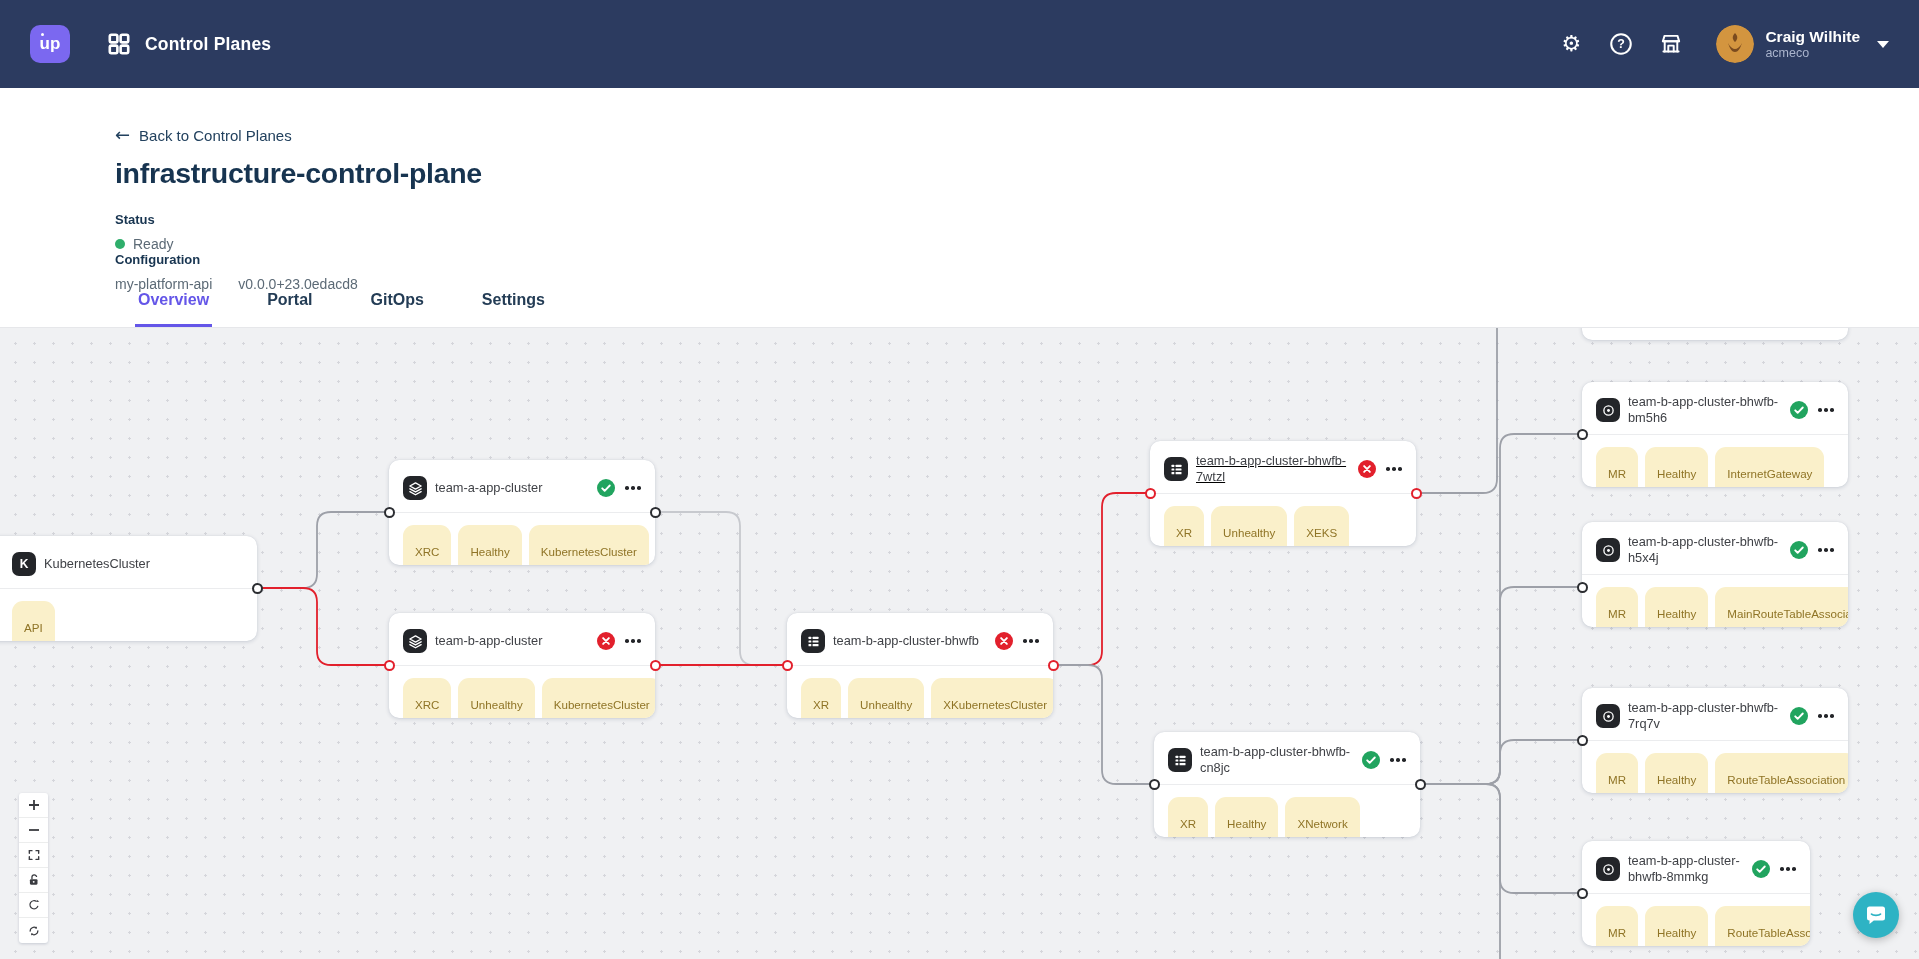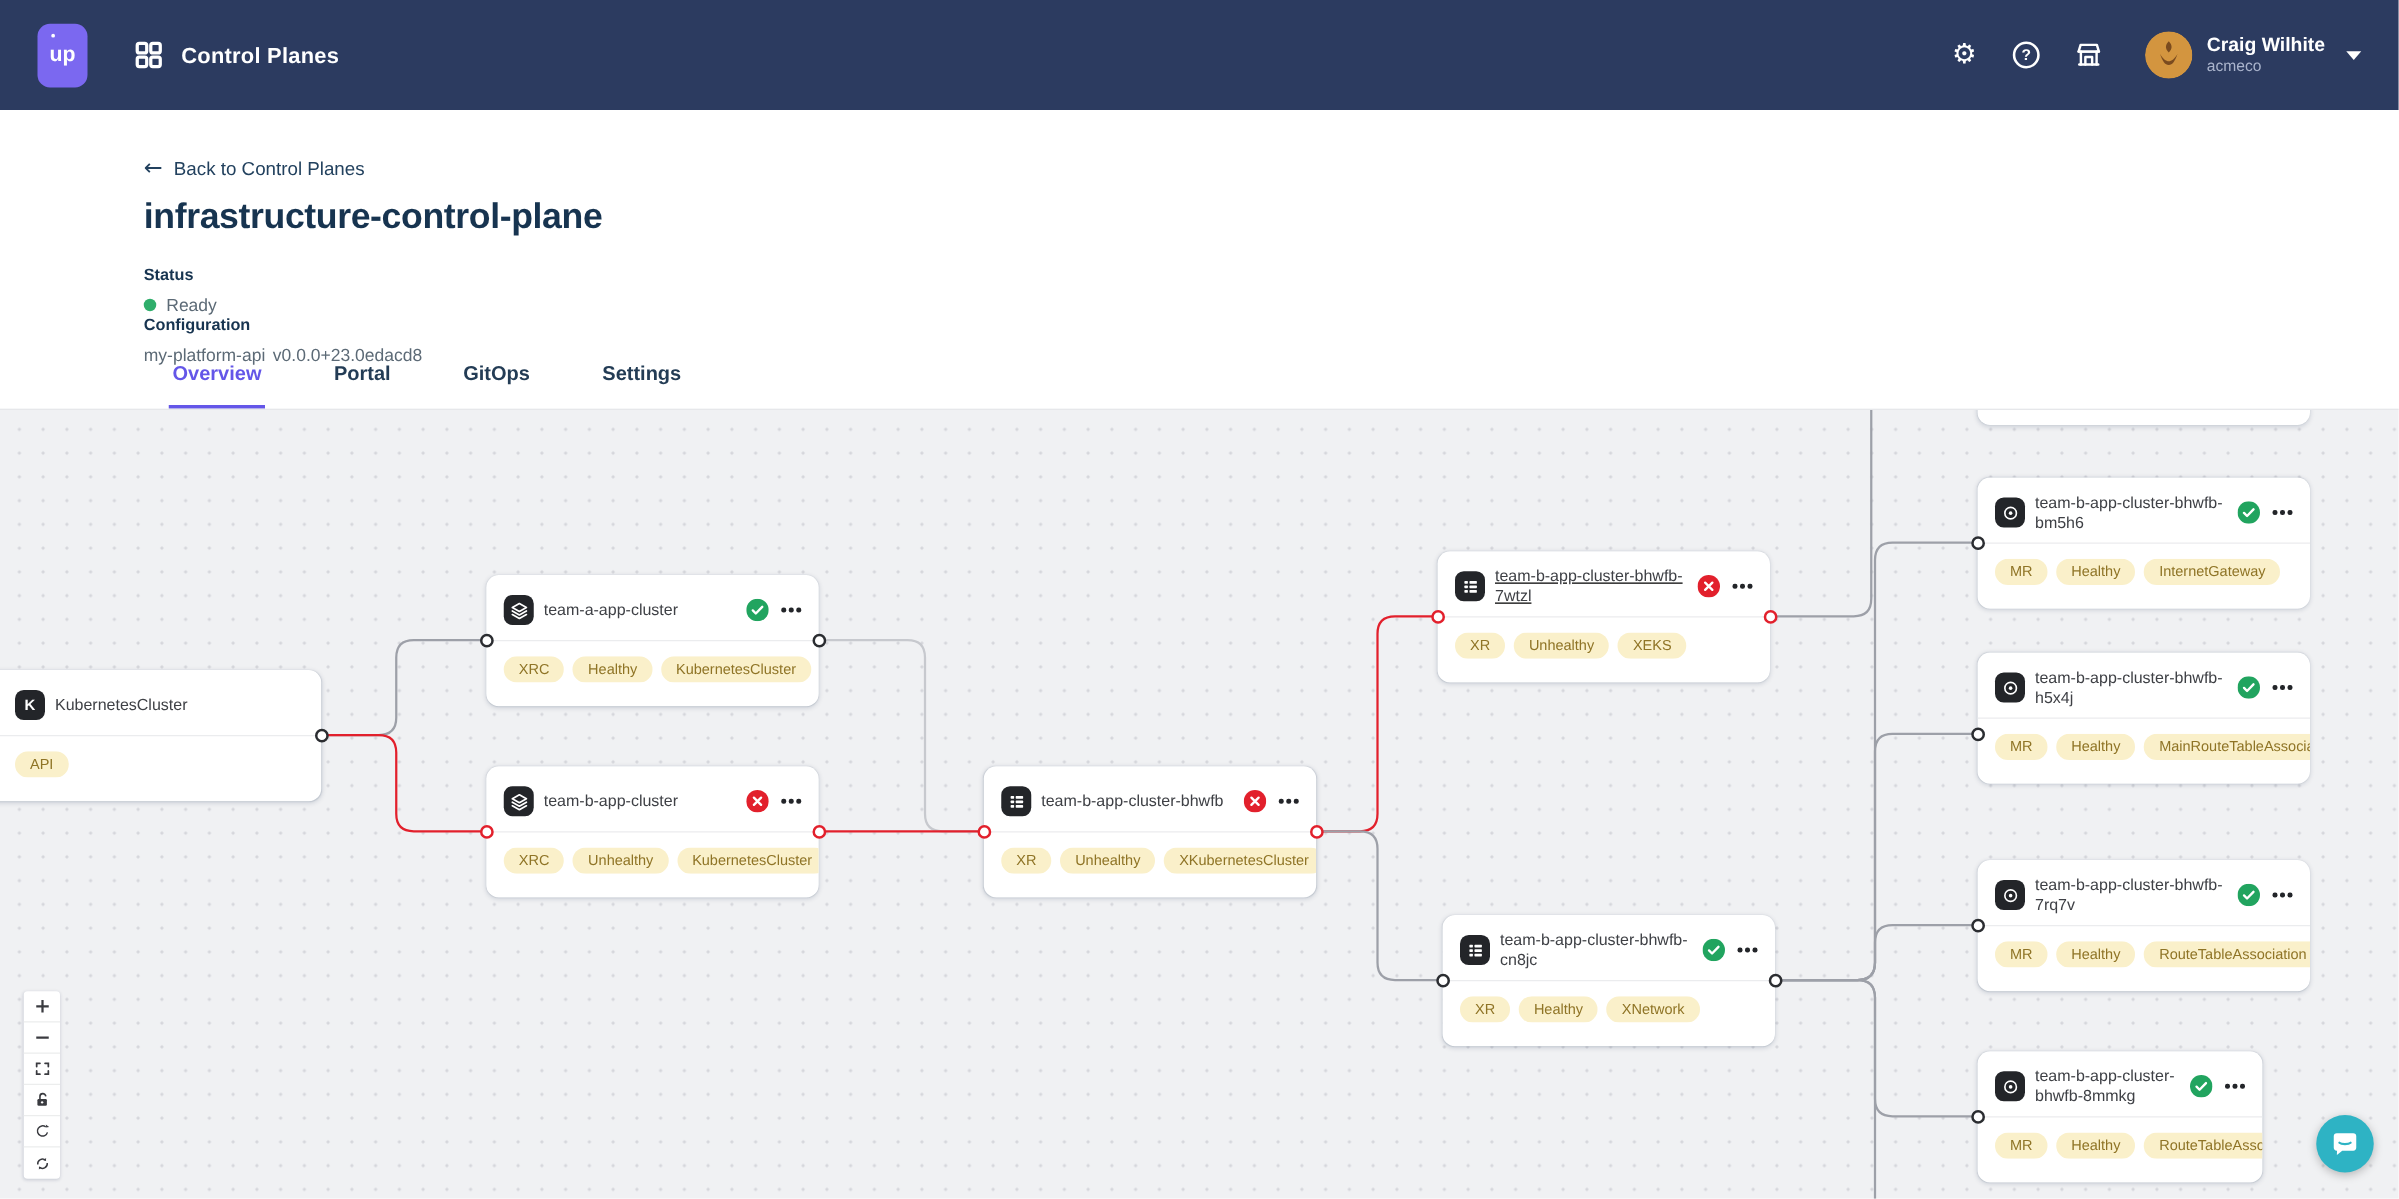--- a/index.html
+++ b/index.html
@@ -1,20 +1,20 @@
 <!DOCTYPE html>
 <html><head>
 <meta charset="utf-8">
 <style>
   * { margin:0; padding:0; box-sizing:border-box; }
   html,body { width:1919px; height:959px; overflow:hidden; font-family:"Liberation Sans",sans-serif; background:#fff; }
 
   
   .navbar { height:88px; background:#2c3b60; display:flex; align-items:center; padding:0 30px; }
-  .logo { width:40px; height:51px; border-radius:10px; background:#7b68f0; display:flex; align-items:center; justify-content:center; color:#fff; font-weight:bold; font-size:17px; position:relative; }
+  .logo { width:40px; height:38px; border-radius:10px; background:#7b68f0; display:flex; align-items:center; justify-content:center; color:#fff; font-weight:bold; font-size:17px; position:relative; }
   .logo .logo-dot { position:absolute; top:8px; left:11px; width:3px; height:3px; border-radius:50%; background:#fff; }
   .nav-left { display:flex; align-items:center; gap:13px; margin-left:36px; }
   .app-title { color:#fff; font-weight:bold; font-size:17.5px; letter-spacing:.2px; }
   .nav-right { margin-left:auto; display:flex; align-items:center; gap:24px; }
   .nav-icon-btn { width:26px; height:26px; display:flex; align-items:center; justify-content:center; cursor:pointer; }
   .gear-glyph { font-family:"DejaVu Sans",sans-serif; color:#fff; font-size:22px; line-height:1; }
   .user-block { display:flex; align-items:center; gap:11px; margin-left:8px; cursor:pointer; }
   .avatar { width:38px; height:38px; border-radius:50%; overflow:hidden; flex:0 0 auto; }
   .user-col { display:flex; flex-direction:column; line-height:1.15; }
   .user-name { color:#fff; font-weight:bold; font-size:15.5px; }
@@ -25,21 +25,21 @@
   .page-head { background:#fff; padding:38px 0 0 115px; height:239px; position:relative; }
   .back-link { display:inline-flex; align-items:center; gap:9px; color:#22415e; font-size:15px; cursor:pointer; }
   .back-arrow { font-family:"DejaVu Sans",sans-serif; font-size:18px; line-height:1; }
   .page-title { color:#173450; font-weight:bold; font-size:28.5px; letter-spacing:-.3px; margin-top:12px; }
   .meta-row { display:flex; margin-top:22px;flex-direction:column; }
   .meta-col { display:flex; flex-direction:column; gap:9px; }
   .meta-label { color:#173450; font-weight:bold; font-size:13px; }
   .meta-value { color:#5c6a76; font-size:14px; display:flex; align-items:center; gap:8px; }
   .status-dot { width:10px; height:10px; border-radius:50%; background:#2fae6b; }
   .meta-divider { width:1px; background:#e3e5e9; margin:0 26px 0 30px; align-self:stretch; }
-  .config-values { display:flex; gap:6px; }
+  .config-values { display:flex; gap:26px; }
   .tabs { position:absolute; left:135px; bottom:0; display:flex; gap:52px; }
   .tab { font-size:16px; font-weight:bold; color:#233c55; padding:0 3px 15px 3px; cursor:pointer; border-bottom:3px solid transparent; }
   .tab.active { color:#6456e8; border-bottom-color:#6456e8; }
 
   
   .canvas { position:relative; width:1919px; height:632px; background:#f0f1f3; border-top:1px solid #e6e7ea; overflow:hidden;
     background-image:radial-gradient(#d5d6db 1.2px, transparent 1.3px); background-size:19px 19px; background-position:6px 6px; }
   #edges { position:absolute; left:0; top:0; z-index:1; pointer-events:none; }
 
   .node { position:absolute; z-index:2; background:#fff; border-radius:10px; height:105px;
@@ -48,21 +48,21 @@
   .node-head { display:flex; align-items:center; min-height:52px; padding:4px 12px 0 14px; gap:8px; }
   .node-icon { width:24px; height:24px; border-radius:7px; background:#232529; display:flex; align-items:center; justify-content:center; flex:0 0 auto; }
   .node-icon svg { width:15px; height:15px; }
   .node-icon .kglyph { color:#fff; font-size:12px; font-weight:bold; }
   .node-label { flex:1 1 auto; min-width:0; color:#3f4146; font-size:12.8px; line-height:1.25; overflow-wrap:break-word; }
   .status-ic { width:18px; height:18px; flex:0 0 auto; display:flex; }
   .menu-dots { display:flex; gap:2.5px; padding:4px 2px; flex:0 0 auto; cursor:pointer; }
   .menu-dots i { width:3.6px; height:3.6px; border-radius:50%; background:#232529; }
   .node-divider { position:absolute; left:0; right:0; top:52px; height:1px; background:#ebecee; }
   .node-badges { position:absolute; left:0; right:0; top:65px; padding:0 14px; white-space:nowrap; overflow:hidden; display:flex; gap:7px; }
-  .badge { background:#faf0ca; color:#8f7426; font-size:11.6px; padding:4px 12px; border-radius:11px; flex:0 0 auto; }
+  .badge { background:#faf0ca; color:#8f7426; font-size:11.6px; padding:20px 12px; border-radius:11px; flex:0 0 auto; }
 
   .handle { position:absolute; z-index:3; width:11px; height:11px; border-radius:50%; background:#fff; border:2.6px solid #2b2d31; }
   .handle.error { border-color:#e2202c; }
 
   
   .zoom-panel { position:absolute; left:19px; bottom:16px; z-index:5; width:29px; background:#fff; border-radius:3px;
     box-shadow:0 1px 3px rgba(9,30,66,.18); display:flex; flex-direction:column; }
   .zoom-btn { height:25px; display:flex; align-items:center; justify-content:center; border-bottom:1px solid #eceded; cursor:pointer; color:#3a3b40; font-size:15px; }
   .zoom-btn:last-child { border-bottom:none; }
   .zoom-btn svg { width:14px; height:14px; }

